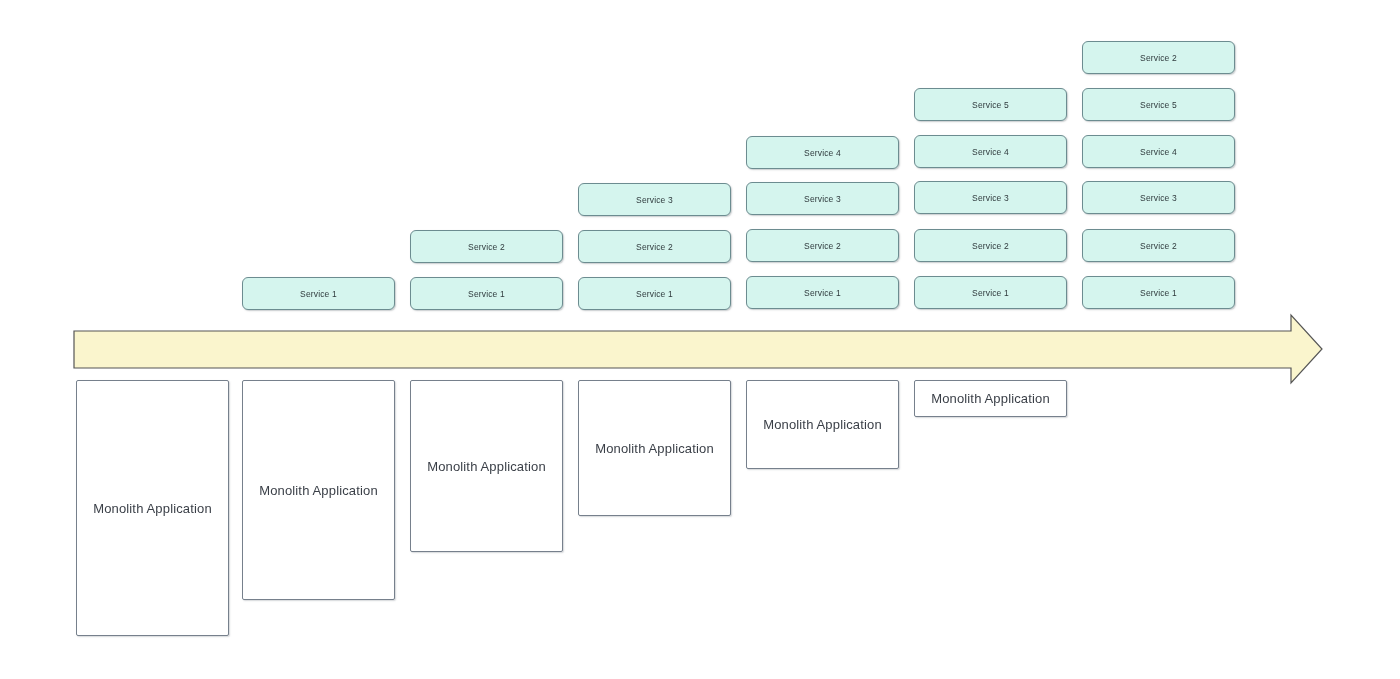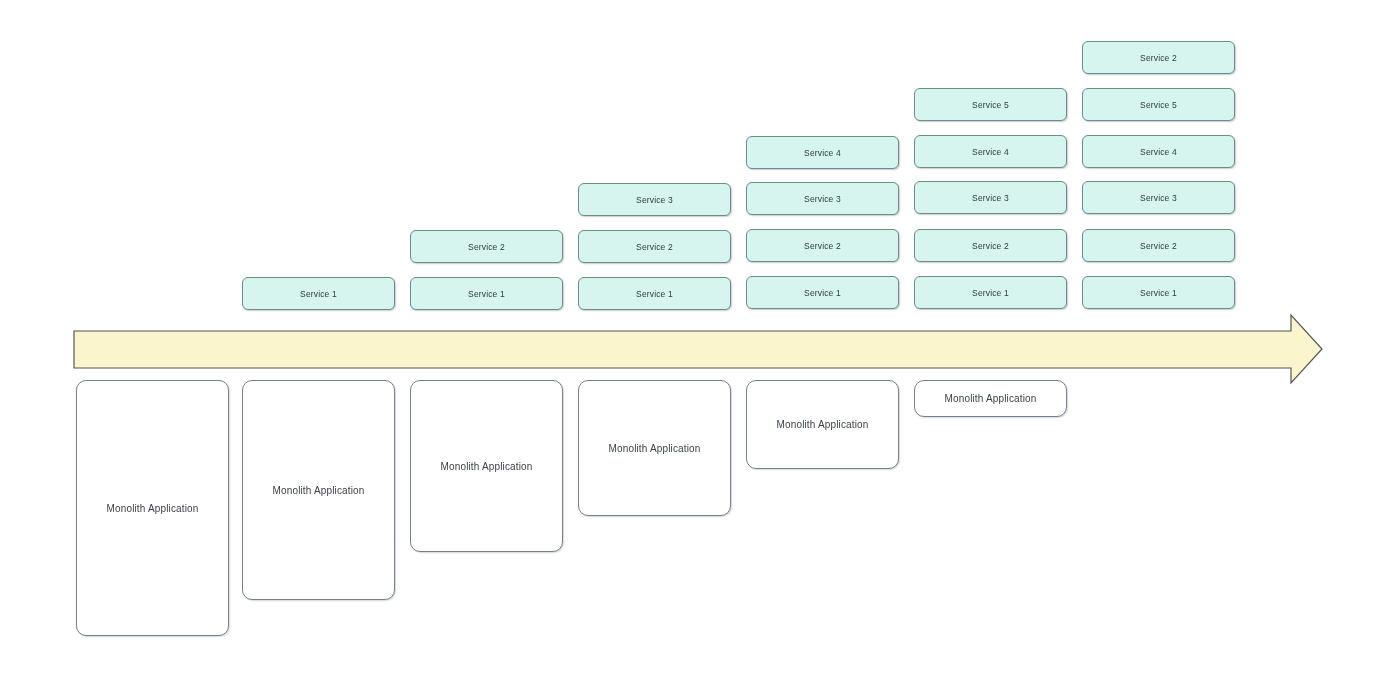--- a/index.html
+++ b/index.html
@@ -35,23 +35,23 @@
     text-align: center;
     box-shadow: 1px 1px 1.5px rgba(130,140,145,0.45);
   }
 
   
   .monolith-box {
     position: absolute;
     box-sizing: border-box;
     background: #ffffff;
     border: 1px solid #76808c;
-    border-radius: 10px;
+    border-radius: 2px;
     color: #3a3f47;
-    font-size: 10px;
+    font-size: 13px;
     letter-spacing: 0.15px;
     display: flex;
     align-items: center;
     justify-content: center;
     text-align: center;
     box-shadow: 1px 1px 1.5px rgba(150,155,162,0.40);
   }
 
   
   #time-arrow {

